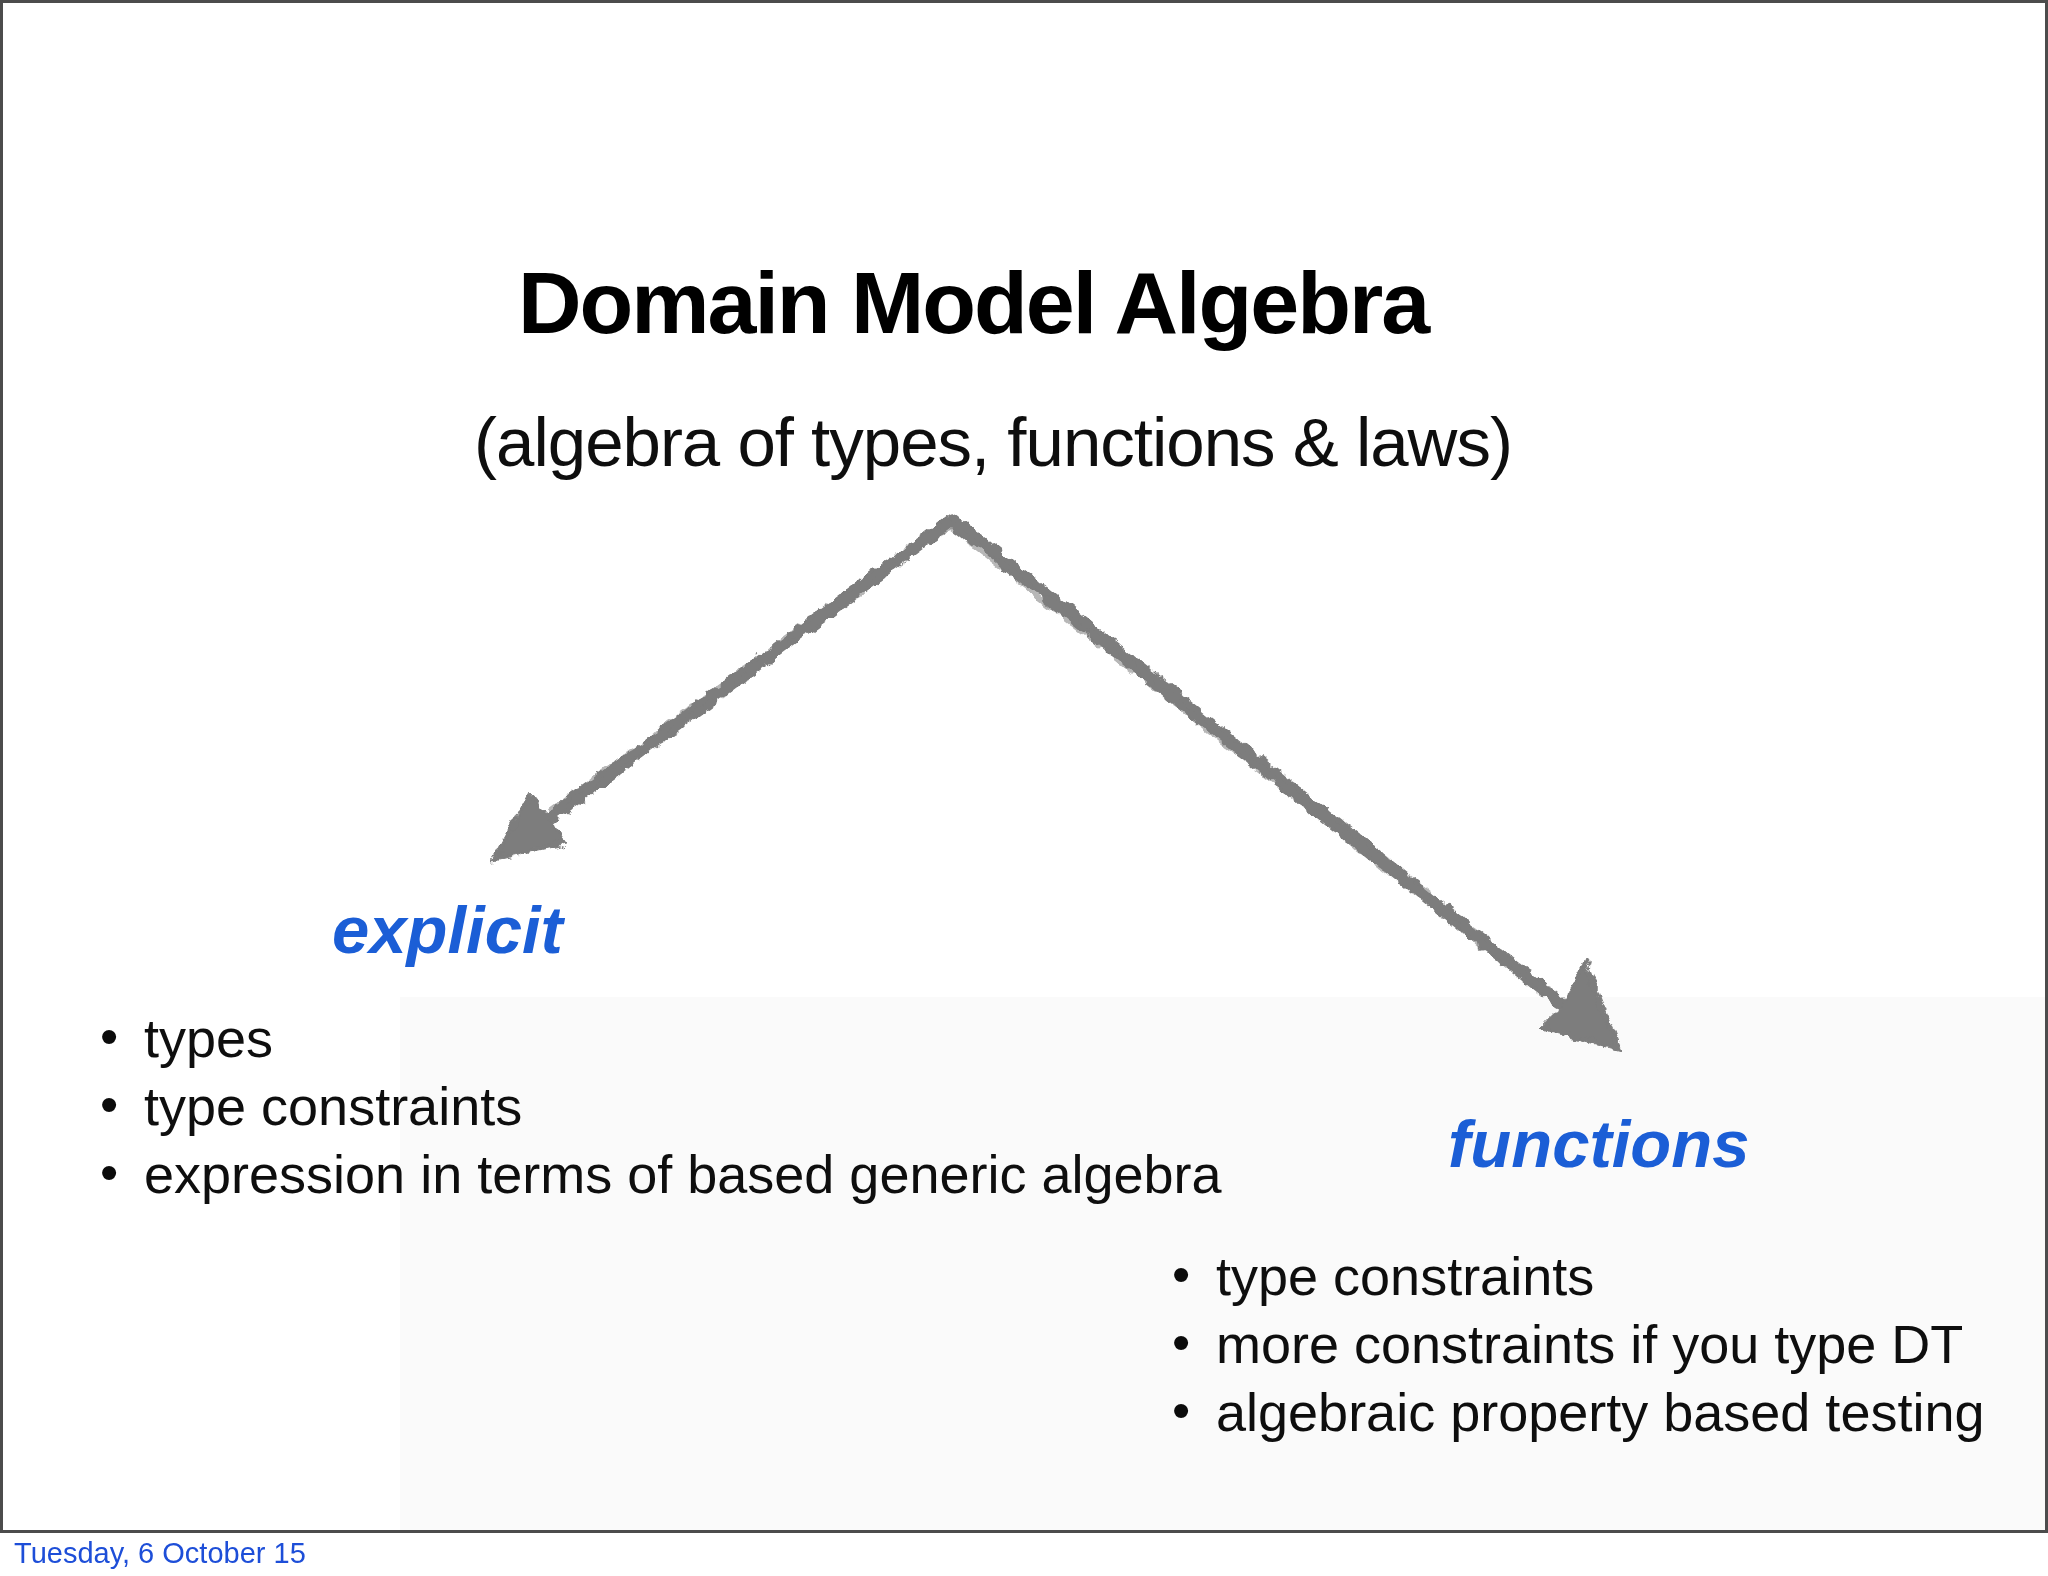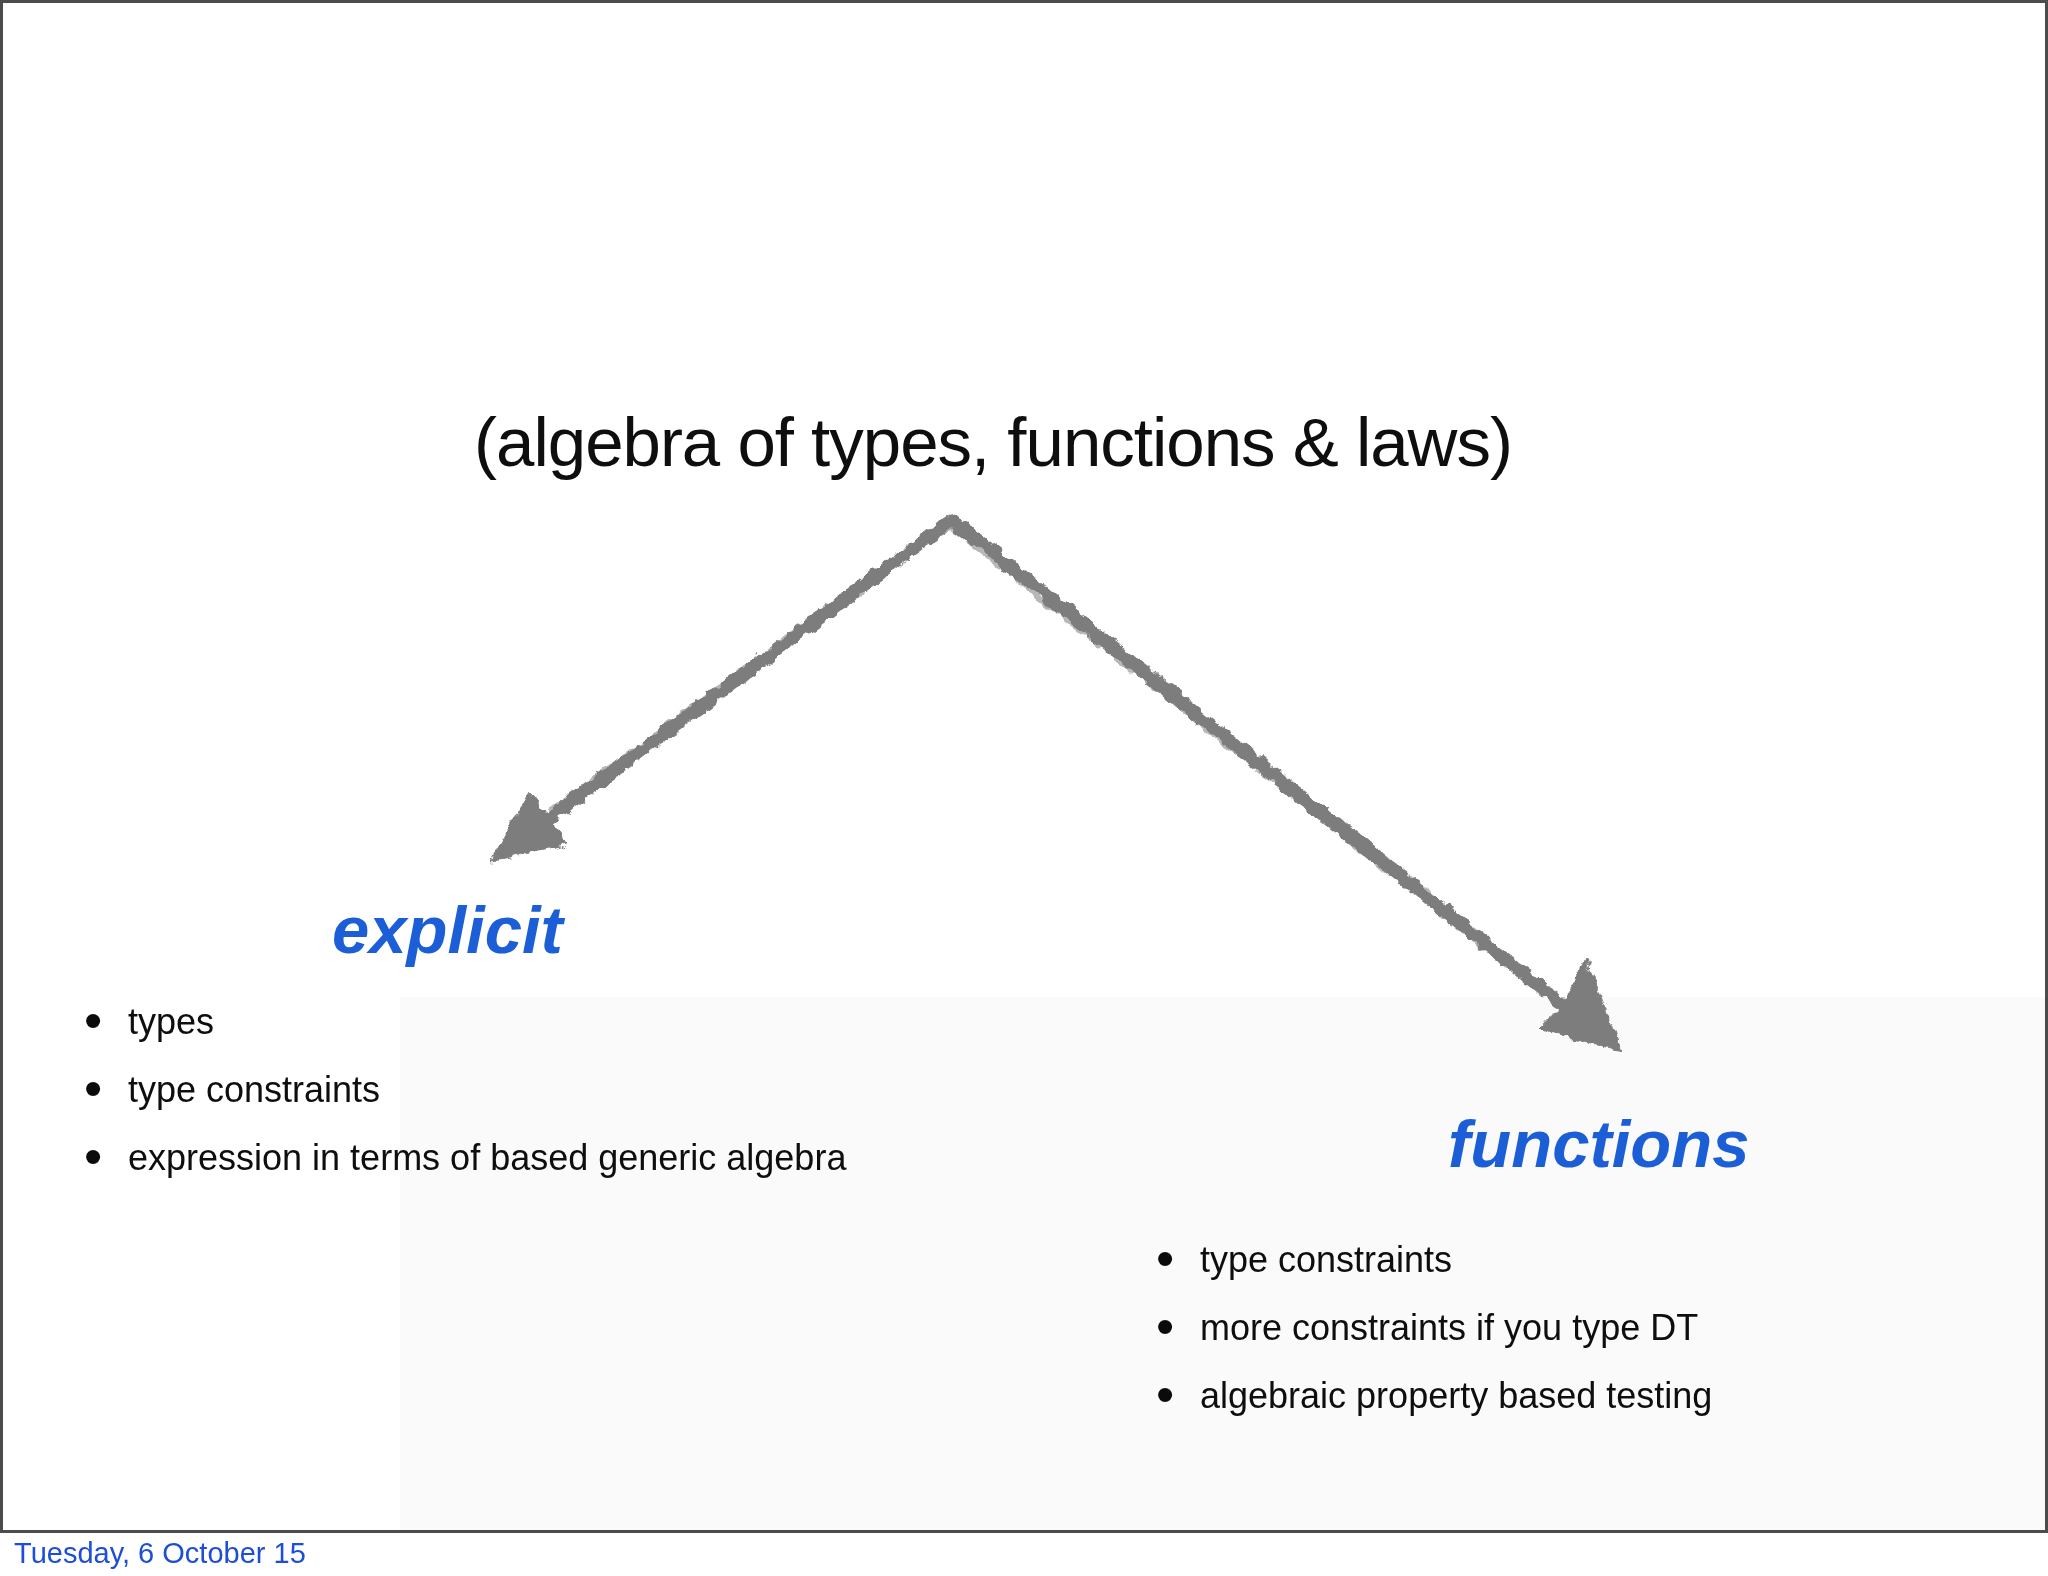--- a/index.html
+++ b/index.html
@@ -73,24 +73,24 @@
     font-weight: bold;
     font-style: italic;
     color: var(--accent-blue, #1b5ed6);
     white-space: nowrap;
     line-height: 1.3;
   }
   .branch-label.left  { left: 332px;  top: 886px; }
   .branch-label.right { left: 1448px; top: 1100px; }
   .bullet-list {
     position: absolute;
-    margin: 0;
+    margin: 16px;
     padding: 0;
     list-style: none;
-    font-size: 36px;
+    font-size: 54px;
     font-weight: 300;
     line-height: 68px;
     white-space: nowrap;
     color: #0e0e0e;
   }
   .bullet-list.left  { left: 84px;   top: 988px; }
   .bullet-list.right { left: 1156px; top: 1226px; }
   .bullet-list li { position: relative; padding-left: 44px; }
   .bullet-list li::before {
     content: "\2022";
@@ -110,20 +110,21 @@
     white-space: nowrap;
   }
 </style>
 </head>
 <body>
 
 <div class="stage">
 
   <div class="subtle-panel"></div>
 
+  <h1 class="slide-title">Domain Model Algebra</h1>
 
   <div class="slide-subtitle">(algebra of types, functions &amp; laws)</div>
 
   <svg class="arrows-svg" viewBox="0 0 2048 1576">
     <defs>
       <filter id="rough1" x="-20%" y="-20%" width="140%" height="140%">
         <feTurbulence type="fractalNoise" baseFrequency="0.085" numOctaves="3" seed="4" result="n"></feTurbulence>
         <feDisplacementMap in="SourceGraphic" in2="n" scale="11" xChannelSelector="R" yChannelSelector="G"></feDisplacementMap>
       </filter>
       <filter id="rough2" x="-20%" y="-20%" width="140%" height="140%">

